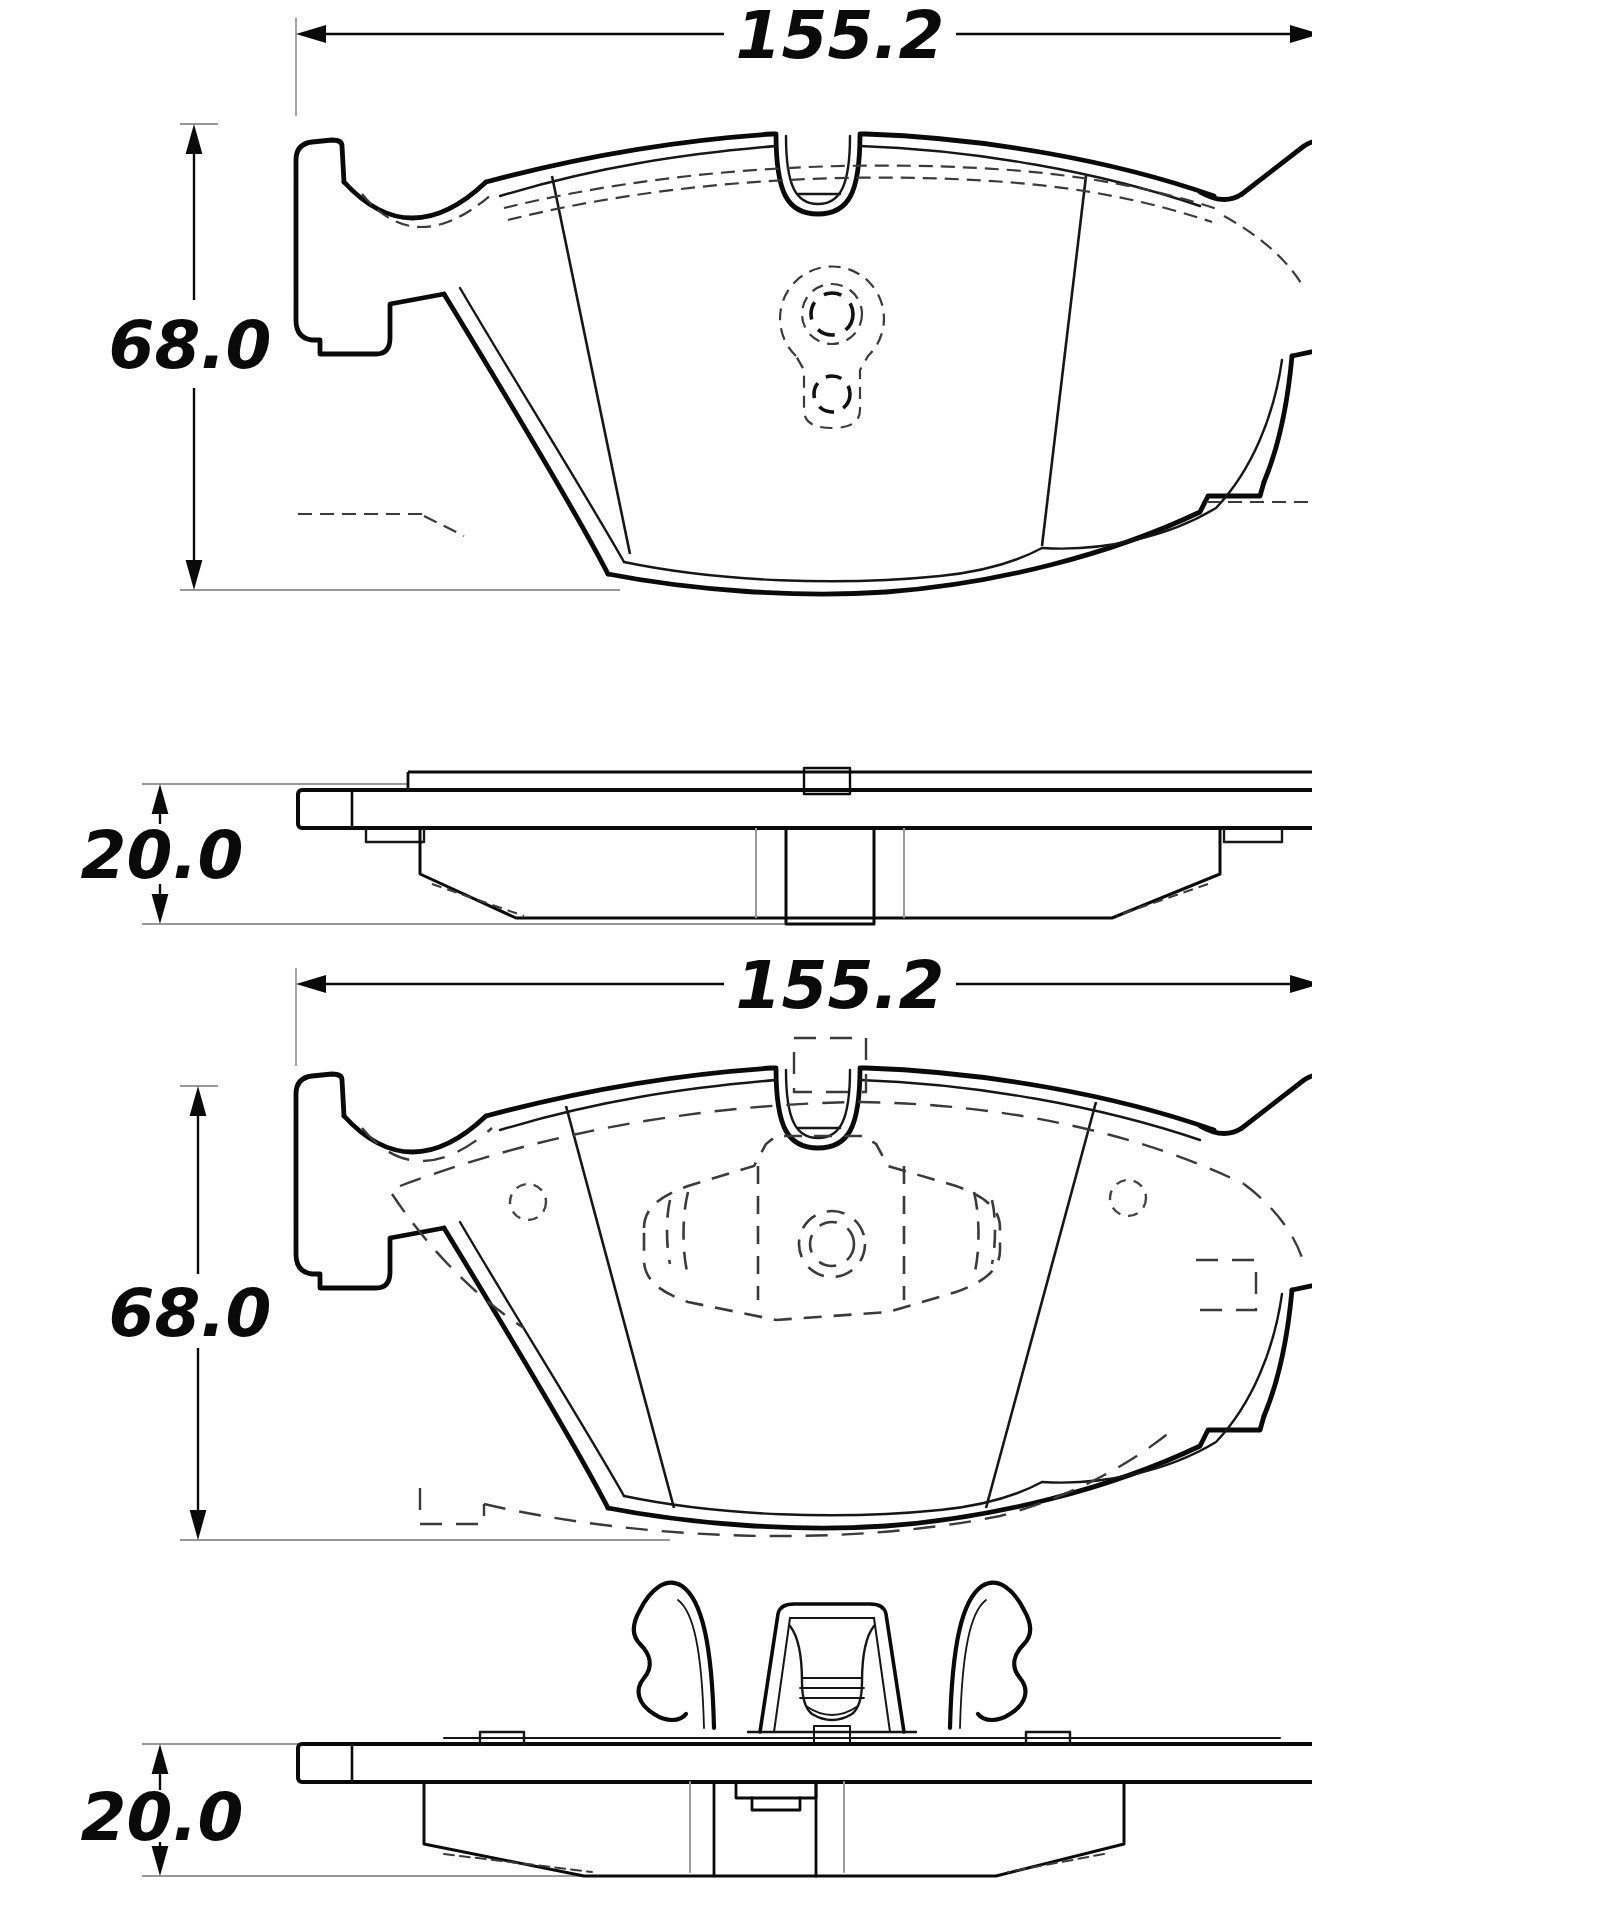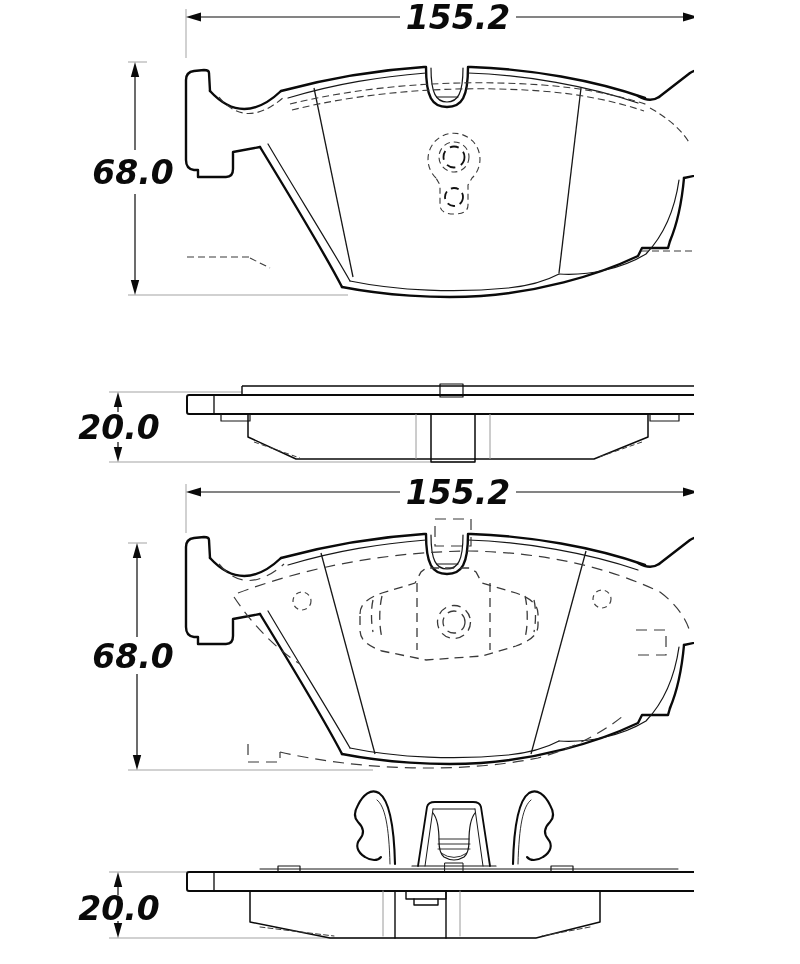--- a/index.html
+++ b/index.html
@@ -2,21 +2,20 @@
 <html><head>
 <meta charset="utf-8">
 <style>
   html,body{margin:0;padding:0;background:#fff;}
   .canvas{
     position:relative;
     width:656px;height:964px;
     background:#ffffff;
     font-family:"DejaVu Sans", sans-serif;
     overflow:hidden;
-    margin-left:38px;
   }
   svg{display:block;}
   .dim-text{
     font-family:"DejaVu Sans", sans-serif;
     font-weight:bold;
     font-style:italic;
     font-size:33px;
     fill:#0a0a0a;
   }
 </style>

